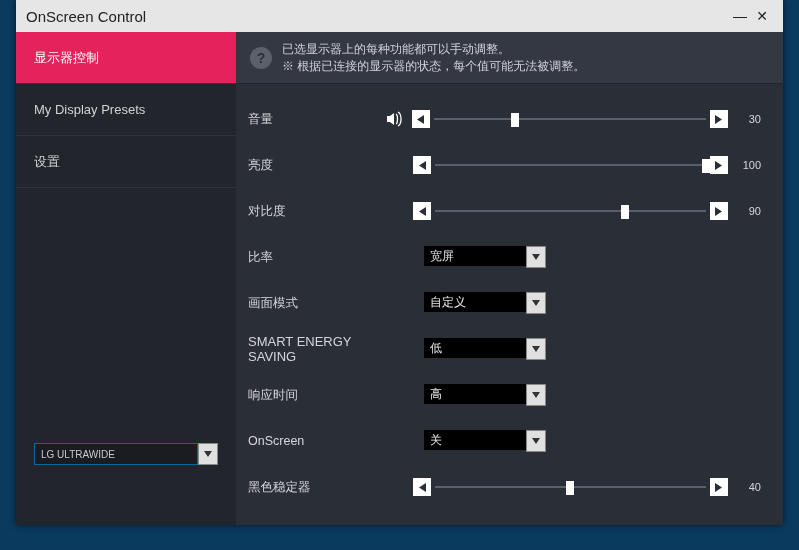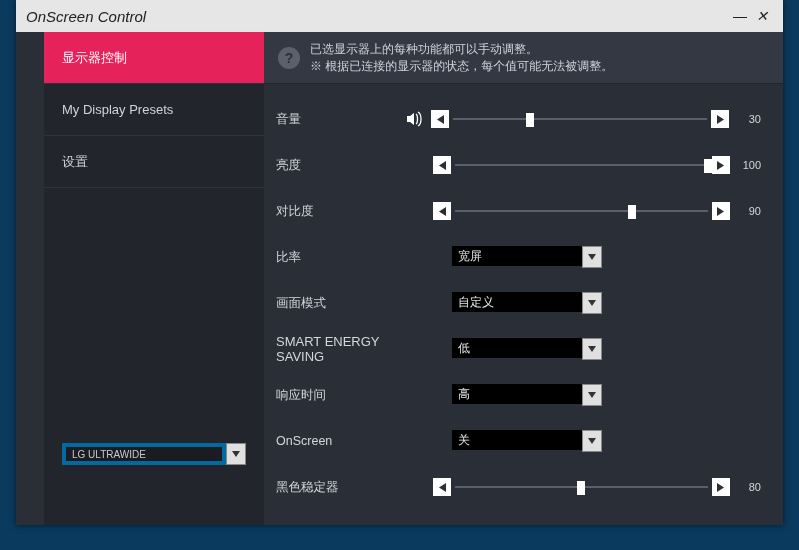--- a/index.html
+++ b/index.html
@@ -11,43 +11,42 @@
     position: relative;
   }
   .window {
     position: absolute; left: 16px; top: 0; width: 767px; height: 525px;
     background: #2a2e36;
     box-shadow: 0 0 6px rgba(0,0,0,.6);
     display: flex; flex-direction: column;
   }
   .titlebar {
     height: 32px; background: #e6e6e6; display: flex; align-items: center;
-    padding: 0 10px; color: #222; font-size: 15px; font-style: italic;
+    padding: 0 10px; color: #222; font-size: 15px;
   }
   .titlebar .title { flex: 1; }
   .titlebar .winbtn { width: 22px; text-align: center; cursor: pointer; font-size: 14px;}
   .content { flex: 1; display: flex; min-height: 0; }
   .sidebar {
     width: 220px; background: #22252c; display: flex; flex-direction: column;
     position: relative;
-    margin-left: 28px;
   }
   .side-item {
     height: 52px; display: flex; align-items: center; padding-left: 18px;
     color: #d0d2d6; font-size: 13px; cursor: pointer;
     border-bottom: 1px solid #2f323a;
   }
   .side-item.active { background: #e6225a; color: #fff; }
   .side-select-wrap {
     position: absolute; left: 18px; right: 18px; bottom: 60px;
     display: flex;
   }
   .side-select {
     flex:1; height: 22px; background: #1a1c22; color: #c8cad0;
-    border: 4px solid #0369a1; font-size: 10px; padding: 0 6px;
+    border: 1px solid #0369a1; font-size: 10px; padding: 0 6px;
     display: flex; align-items: center;
   }
   .dd-btn {
     width: 20px; height: 22px; background: #e0e0e0; border:1px solid #888;
     display:flex; align-items:center; justify-content:center; cursor:pointer;
   }
   .dd-btn svg { width: 8px; height: 6px; }
   .main { flex: 1; display: flex; flex-direction: column; background: #2a2e36; min-width:0;}
   .infobar {
     height: 52px; background: #343842; display: flex; align-items: center;
@@ -79,21 +78,21 @@
   .sq-btn svg { width:7px; height:9px; fill:#2a2e36; }
   .track-wrap { flex:1; height:18px; position:relative; margin: 0 4px; }
   .track {
     position:absolute; left:0; right:0; top:8px; height:2px; background:#5b5f69;
   }
   .thumb {
     position:absolute; top:3px; width:8px; height:14px; background:#fff;
     transform: translateX(-50%);
   }
   .value { width: 36px; text-align: right; font-size: 11px; }
-  .dropdown-area { display:flex; width: 150px; }
+  .dropdown-area { display:flex; width: 122px; }
   .dropdown {
     flex:1; height:20px; background:#000; color:#e6e6e6; font-size:12px;
     display:flex; align-items:center; padding: 0 6px;
   }
   .dd-filler { flex:1; }
 </style>
 </head>
 <body>
 
 <div class="window">
@@ -284,19 +283,19 @@
             <div class="track-wrap">
               <div class="track"></div>
                 <div class="thumb" style="left:50%"></div>
             </div>
             <div class="sq-btn">
                 <svg viewBox="0 0 7 9">
                   <path d="M0 0v9l7-4.5z"></path>
                 </svg>
               </div>
           </div>
-          <div class="value">80</div>
+          <div class="value">40</div>
         </div>
 
       </div>
     </div>
   </div>
 </div>
 
 </body></html>

